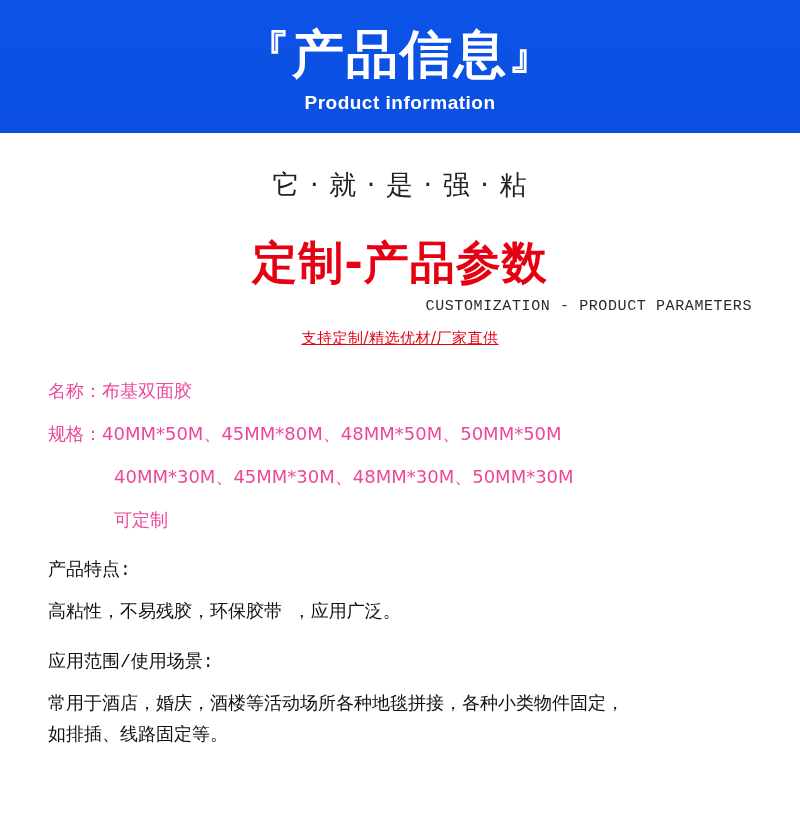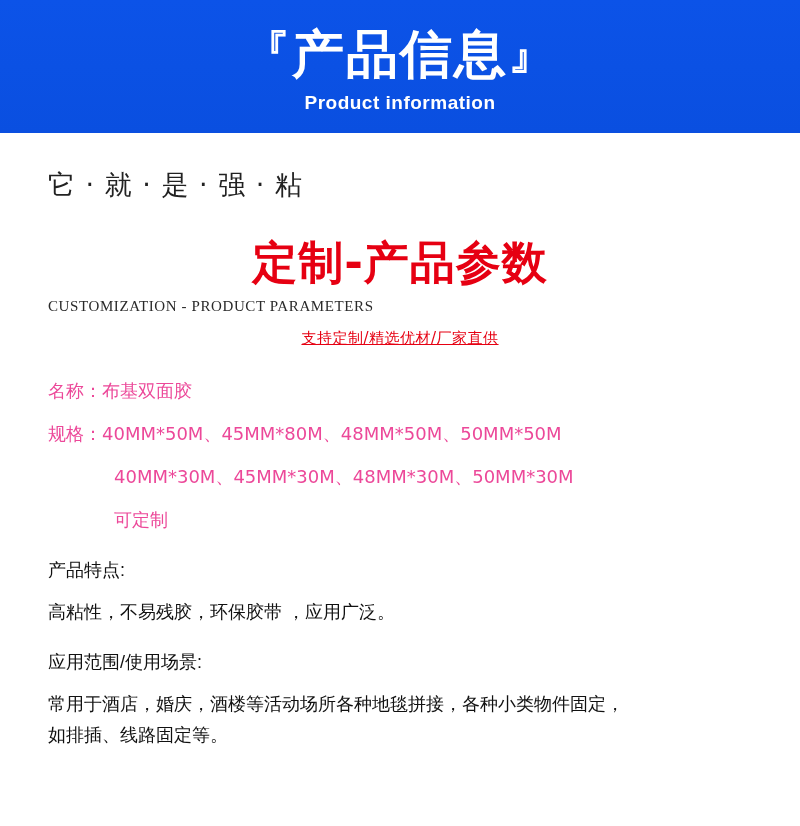--- a/index.html
+++ b/index.html
@@ -56,46 +56,46 @@
     font-family: "Liberation Sans", sans-serif;
   }
 
   
   .content {
     padding: 0 48px;
     position: relative;
   }
 
   .tagline {
-    text-align: left;
+    text-align: center;
     font-size: 27px;
     color: #222222;
     letter-spacing: 1px;
     margin-top: 34px;
     font-family: "DejaVu Sans", "Liberation Sans", sans-serif;
   }
 
   .headline {
     text-align: center;
     font-size: 45px;
     font-weight: bold;
     color: #e60012;
     letter-spacing: 1px;
     margin-top: 35px;
     line-height: 1.1;
     font-family: "DejaVu Sans", "Liberation Sans", sans-serif;
   }
 
   .headline-en {
-    text-align: left;
+    text-align: right;
     font-size: 15px;
     color: #2a2a2a;
     letter-spacing: 0.6px;
     margin-top: 10px;
-    font-family: Liberation Serif, serif;
+    font-family: Liberation Mono, monospace;
   }
 
   .subline {
     text-align: center;
     font-size: 15px;
     color: #e60012;
     letter-spacing: 0.5px;
     margin-top: 14px;
     font-family: "DejaVu Sans", "Liberation Sans", sans-serif;
     text-decoration: underline;
@@ -134,21 +134,21 @@
     margin-bottom: 17px;
     line-height: 1.45;
   }
 
   
   .para-block {
     margin-top: 24px;
     font-size: 18px;
     color: #111111;
     line-height: 1.55;
-    font-family: Liberation Sans, sans-serif;
+    font-family: Liberation Mono, monospace;
   }
   .para-heading {
     margin-bottom: 14px;
   }
   .para-text {
     margin-bottom: 4px;
   }
   .para-block.second {
     margin-top: 22px;
   }

